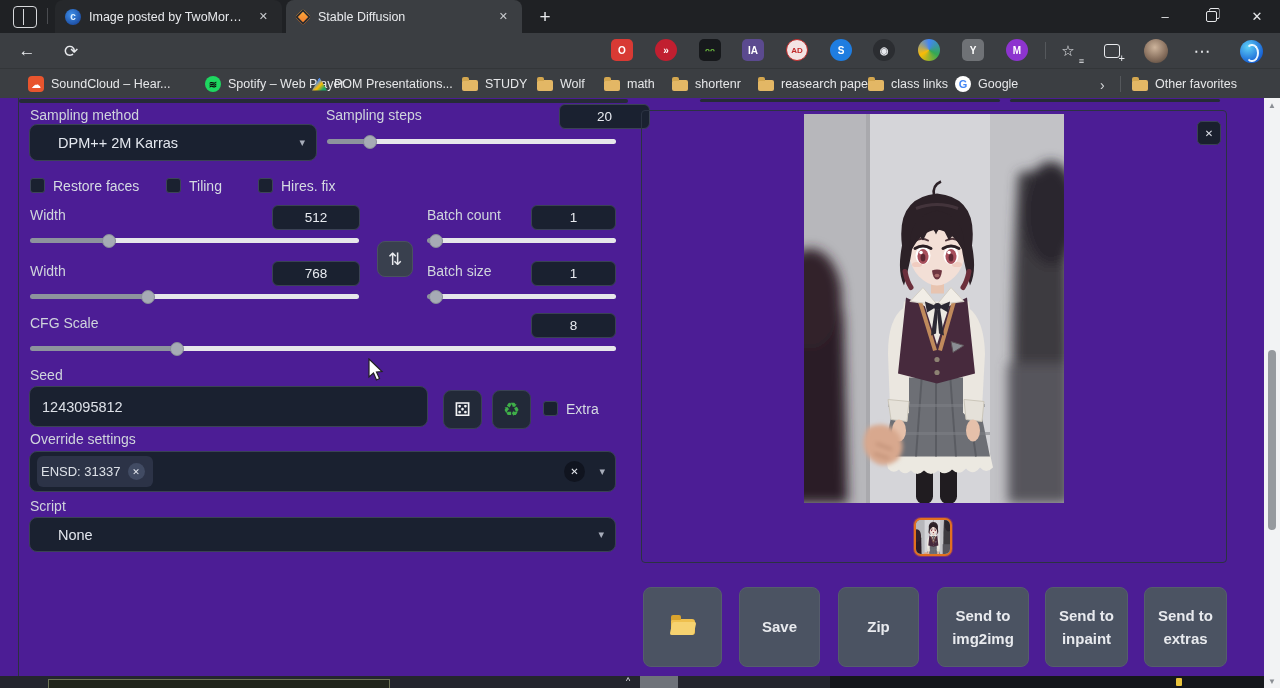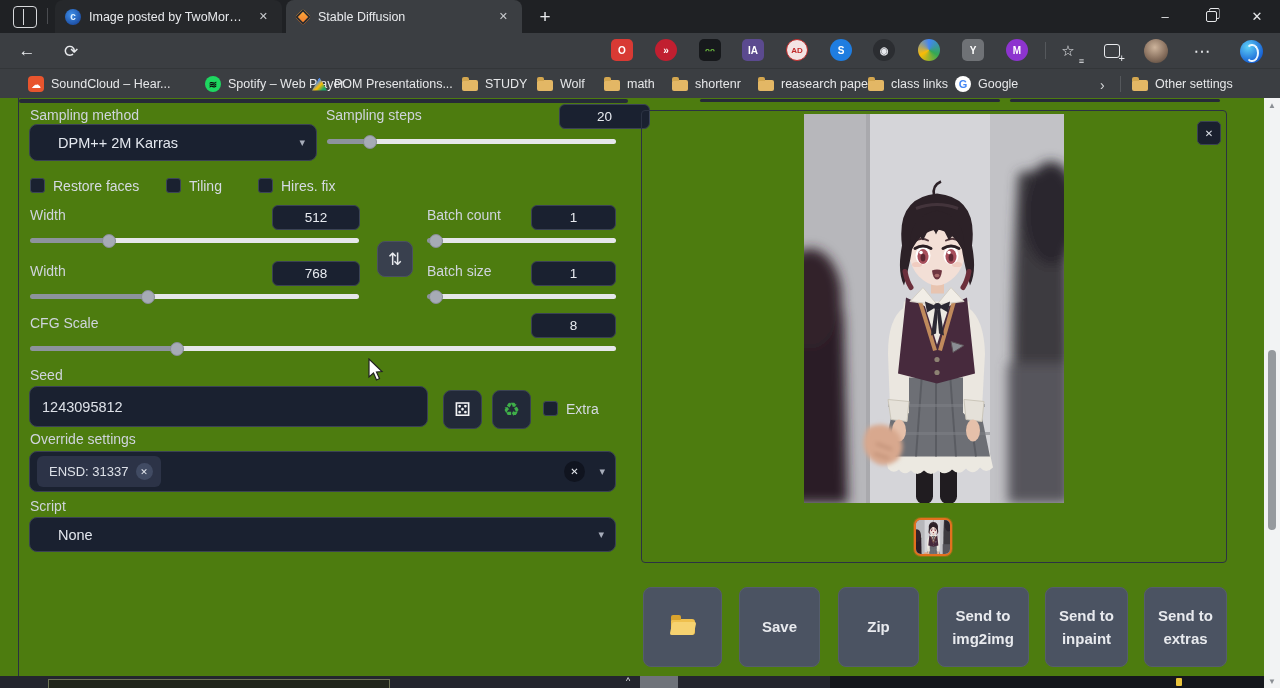--- a/index.html
+++ b/index.html
@@ -49,36 +49,36 @@
   .bm{position:absolute;top:5px;height:20px;display:flex;align-items:center;gap:7px;color:#e6e7e9;font-size:12.5px;white-space:nowrap;}
   .folder-ic{position:relative;width:16px;height:11px;background:#e3b765;border-radius:2px;margin-top:2px;}
   .folder-ic::before{content:"";position:absolute;left:0;top:-3px;width:7px;height:4px;background:#d3a64f;border-radius:2px 2px 0 0;}
   .sc-ic{width:16px;height:16px;border-radius:4px;background:#e8552e;color:#fff;font-size:10px;display:flex;align-items:center;justify-content:center;}
   .sp-ic{width:16px;height:16px;border-radius:50%;background:#1ed760;color:#0c0c0c;font-size:10px;font-weight:bold;display:flex;align-items:center;justify-content:center;}
   .dr-ic{width:15px;height:13px;clip-path:polygon(50% 0,100% 100%,0 100%);background:linear-gradient(135deg,#4688f1 30%,#fbbc04 55%,#1fa463 80%);}
   .gg-ic{width:16px;height:16px;border-radius:50%;background:#fff;color:#4285f4;font-size:11px;font-weight:bold;display:flex;align-items:center;justify-content:center;}
   .bm-chevron{position:absolute;left:1100px;top:8px;color:#d6d8da;font-size:14px;}
   .bm-div{position:absolute;left:1120px;top:7px;width:1px;height:16px;background:#55585c;}
   
-  .page{position:absolute;left:0;top:98px;width:1280px;height:590px;background:#4d7c0f;}
+  .page{position:absolute;left:0;top:98px;width:1280px;height:590px;background:#4c1d95;}
   .edge-line{position:absolute;left:18px;top:0;width:1px;height:590px;background:#2b3140;}
   .top-band{position:absolute;background:#262b37;border-radius:2px;}
   .lbl{position:absolute;color:#cfd4dc;font-size:14px;white-space:nowrap;}
   .numbox{position:absolute;height:25px;background:#1a2130;border:1px solid #3a4254;border-radius:6px;color:#e8ebf0;font-size:13.5px;text-align:center;box-sizing:border-box;font-family:"Liberation Sans",sans-serif;padding:0;}
   .drop{position:absolute;background:#1a2130;border:1px solid #3a4254;border-radius:8px;color:#e3e7ee;font-size:14.5px;display:flex;align-items:center;padding:0 28px;box-sizing:border-box;}
   .drop .caret{position:absolute;right:11px;color:#a7adba;font-size:11px;}
   .slider{position:absolute;height:5px;border-radius:3px;background:linear-gradient(to right,#8d939d var(--p),#e6e7ea var(--p));}
   .slider .handle{position:absolute;left:var(--p);top:50%;transform:translate(-50%,-50%);width:14px;height:14px;border-radius:50%;background:#a6abb5;border:1px solid #888d97;box-sizing:border-box;}
   .cb{position:absolute;width:15px;height:15px;background:#1a2130;border:1px solid #3c4557;border-radius:3px;box-sizing:border-box;}
   .cb-lbl{position:absolute;color:#d5dae2;font-size:14px;white-space:nowrap;}
   .tool-btn{position:absolute;width:37px;height:37px;background:#222938;border:1px solid #3a4254;border-radius:8px;display:flex;align-items:center;justify-content:center;}
   .swap-btn{position:absolute;left:377px;top:143px;width:34px;height:34px;background:#39404e;border:1px solid #4a5160;border-radius:8px;color:#e8eaee;font-size:17px;display:flex;align-items:center;justify-content:center;}
   .seedbox{position:absolute;left:29px;top:288px;width:399px;height:41px;background:#1a2130;border:1px solid #3a4254;border-radius:8px;color:#dde1e8;font-size:14.5px;padding:0 12px;box-sizing:border-box;font-family:"Liberation Sans",sans-serif;}
   .override{position:absolute;left:29px;top:353px;width:587px;height:41px;background:#1a2130;border:1px solid #3a4254;border-radius:8px;box-sizing:border-box;}
-  .chip{position:absolute;left:7px;top:4px;height:31px;background:#2c3347;border-radius:6px;display:flex;align-items:center;gap:7px;padding:0 8px 0 12px;color:#dde1e8;font-size:13px;}
+  .chip{position:absolute;left:7px;top:4px;height:31px;background:#2c3347;border-radius:6px;display:flex;align-items:center;gap:7px;padding:0 8px 0 4px;color:#dde1e8;font-size:13px;}
   .chip-x{width:17px;height:17px;border-radius:50%;background:#414b63;color:#e6e9ef;font-size:9px;display:flex;align-items:center;justify-content:center;}
   .clear-x{position:absolute;right:30px;top:9px;width:21px;height:21px;border-radius:50%;background:#10141f;color:#e6e9ef;font-size:10px;display:flex;align-items:center;justify-content:center;}
   .ov-caret{position:absolute;right:10px;top:13px;color:#a7adba;font-size:11px;}
   
   .frame{position:absolute;left:641px;top:12px;width:586px;height:453px;border:1px solid #2b3242;border-radius:4px;box-sizing:border-box;}
   .gen-image{position:absolute;left:804px;top:16px;width:260px;height:389px;}
   .gal-close{position:absolute;left:1197px;top:23px;width:22px;height:22px;background:#1a202e;border:1px solid #3a4254;border-radius:5px;color:#dfe3ea;font-size:10px;display:flex;align-items:center;justify-content:center;}
   .thumb{position:absolute;left:914px;top:420px;width:38px;height:38px;border:2px solid #e2701f;border-radius:7px;box-sizing:border-box;overflow:hidden;background:#0e1420;box-shadow:0 0 0 1px rgba(226,112,31,.35);}
   .gal-btn{position:absolute;top:489px;height:80px;background:#4b5362;border:1px solid #555d6c;border-radius:8px;color:#e8eaee;font-size:15px;font-weight:bold;display:flex;align-items:center;justify-content:center;text-align:center;line-height:1.55;box-sizing:border-box;padding:0 8px;font-family:"Liberation Sans",sans-serif;}
   .folder-btn-ic{position:relative;width:24px;height:16px;background:#efc04e;border-radius:2px 3px 3px 3px;}
@@ -290,21 +290,21 @@
         <span>class links</span>
       </div>
     <div class="bm" style="left:955px">
         <span class="gg-ic">G</span>
         <span>Google</span>
       </div>
     <span class="bm-chevron">›</span>
     <div class="bm-div"></div>
     <div class="bm" style="left:1132px">
         <span class="folder-ic"></span>
-        <span>Other settings</span>
+        <span>Other favorites</span>
       </div>
   </div>
 
   <div class="page">
     <div class="edge-line"></div>
     <div class="top-band" style="left:19px;top:1px;width:609px;height:4px"></div>
     <div class="top-band" style="left:700px;top:1px;width:300px;height:3px"></div>
     <div class="top-band" style="left:1010px;top:1px;width:210px;height:3px"></div>
 
     <div>

